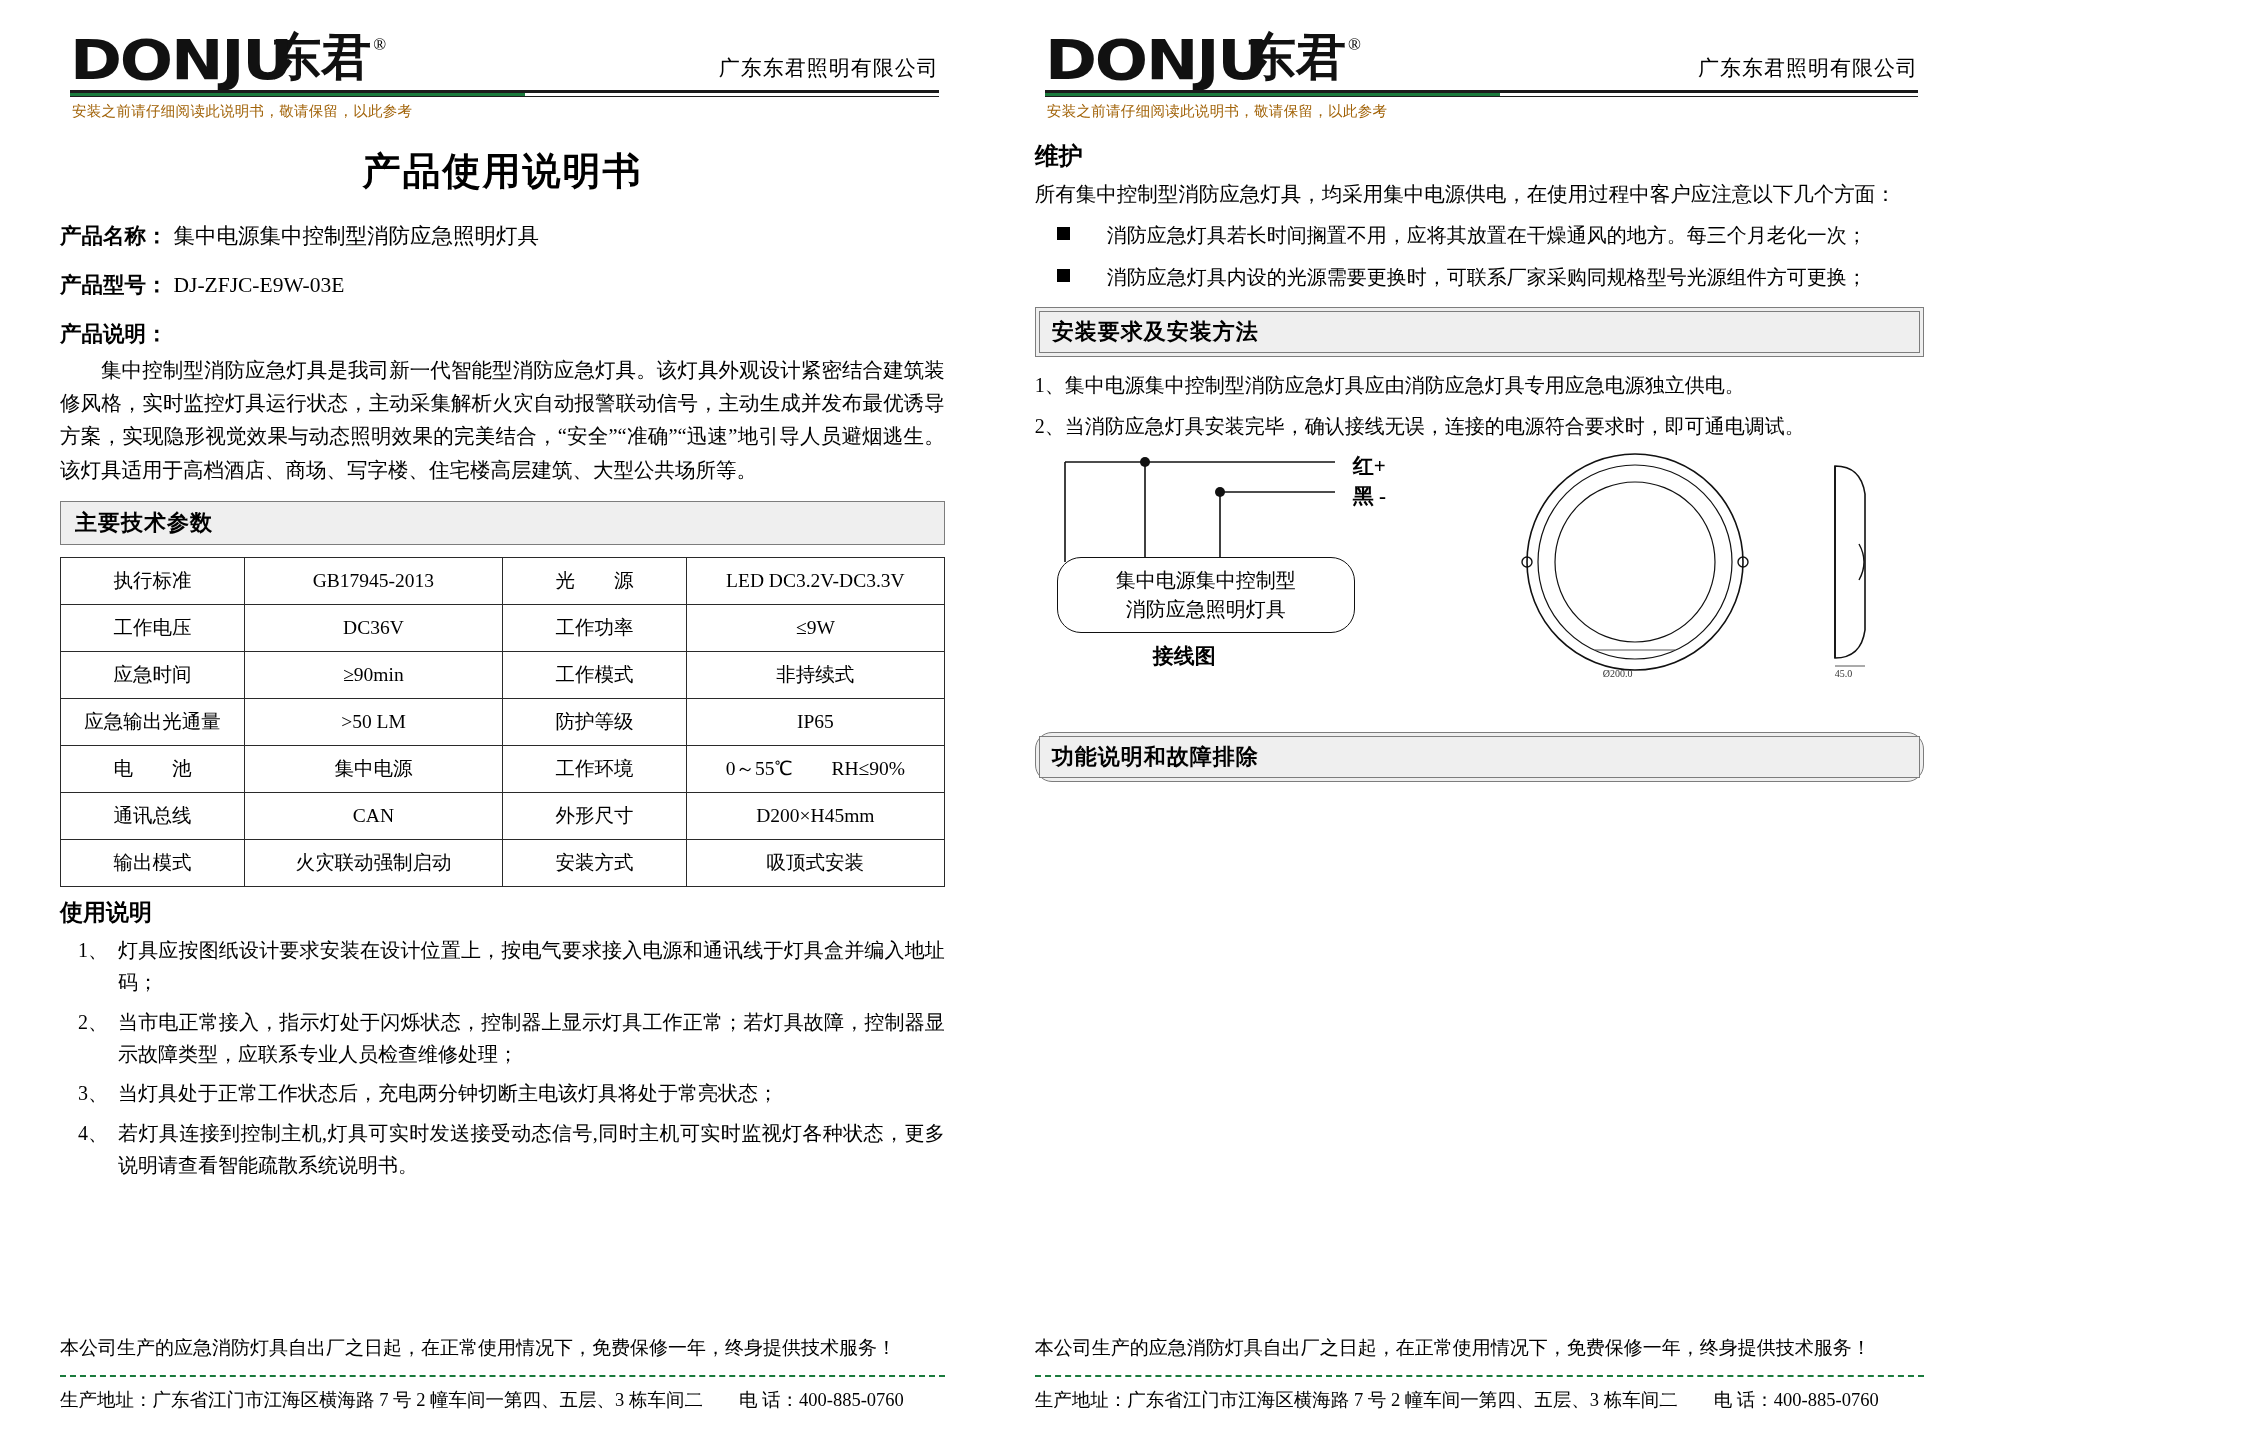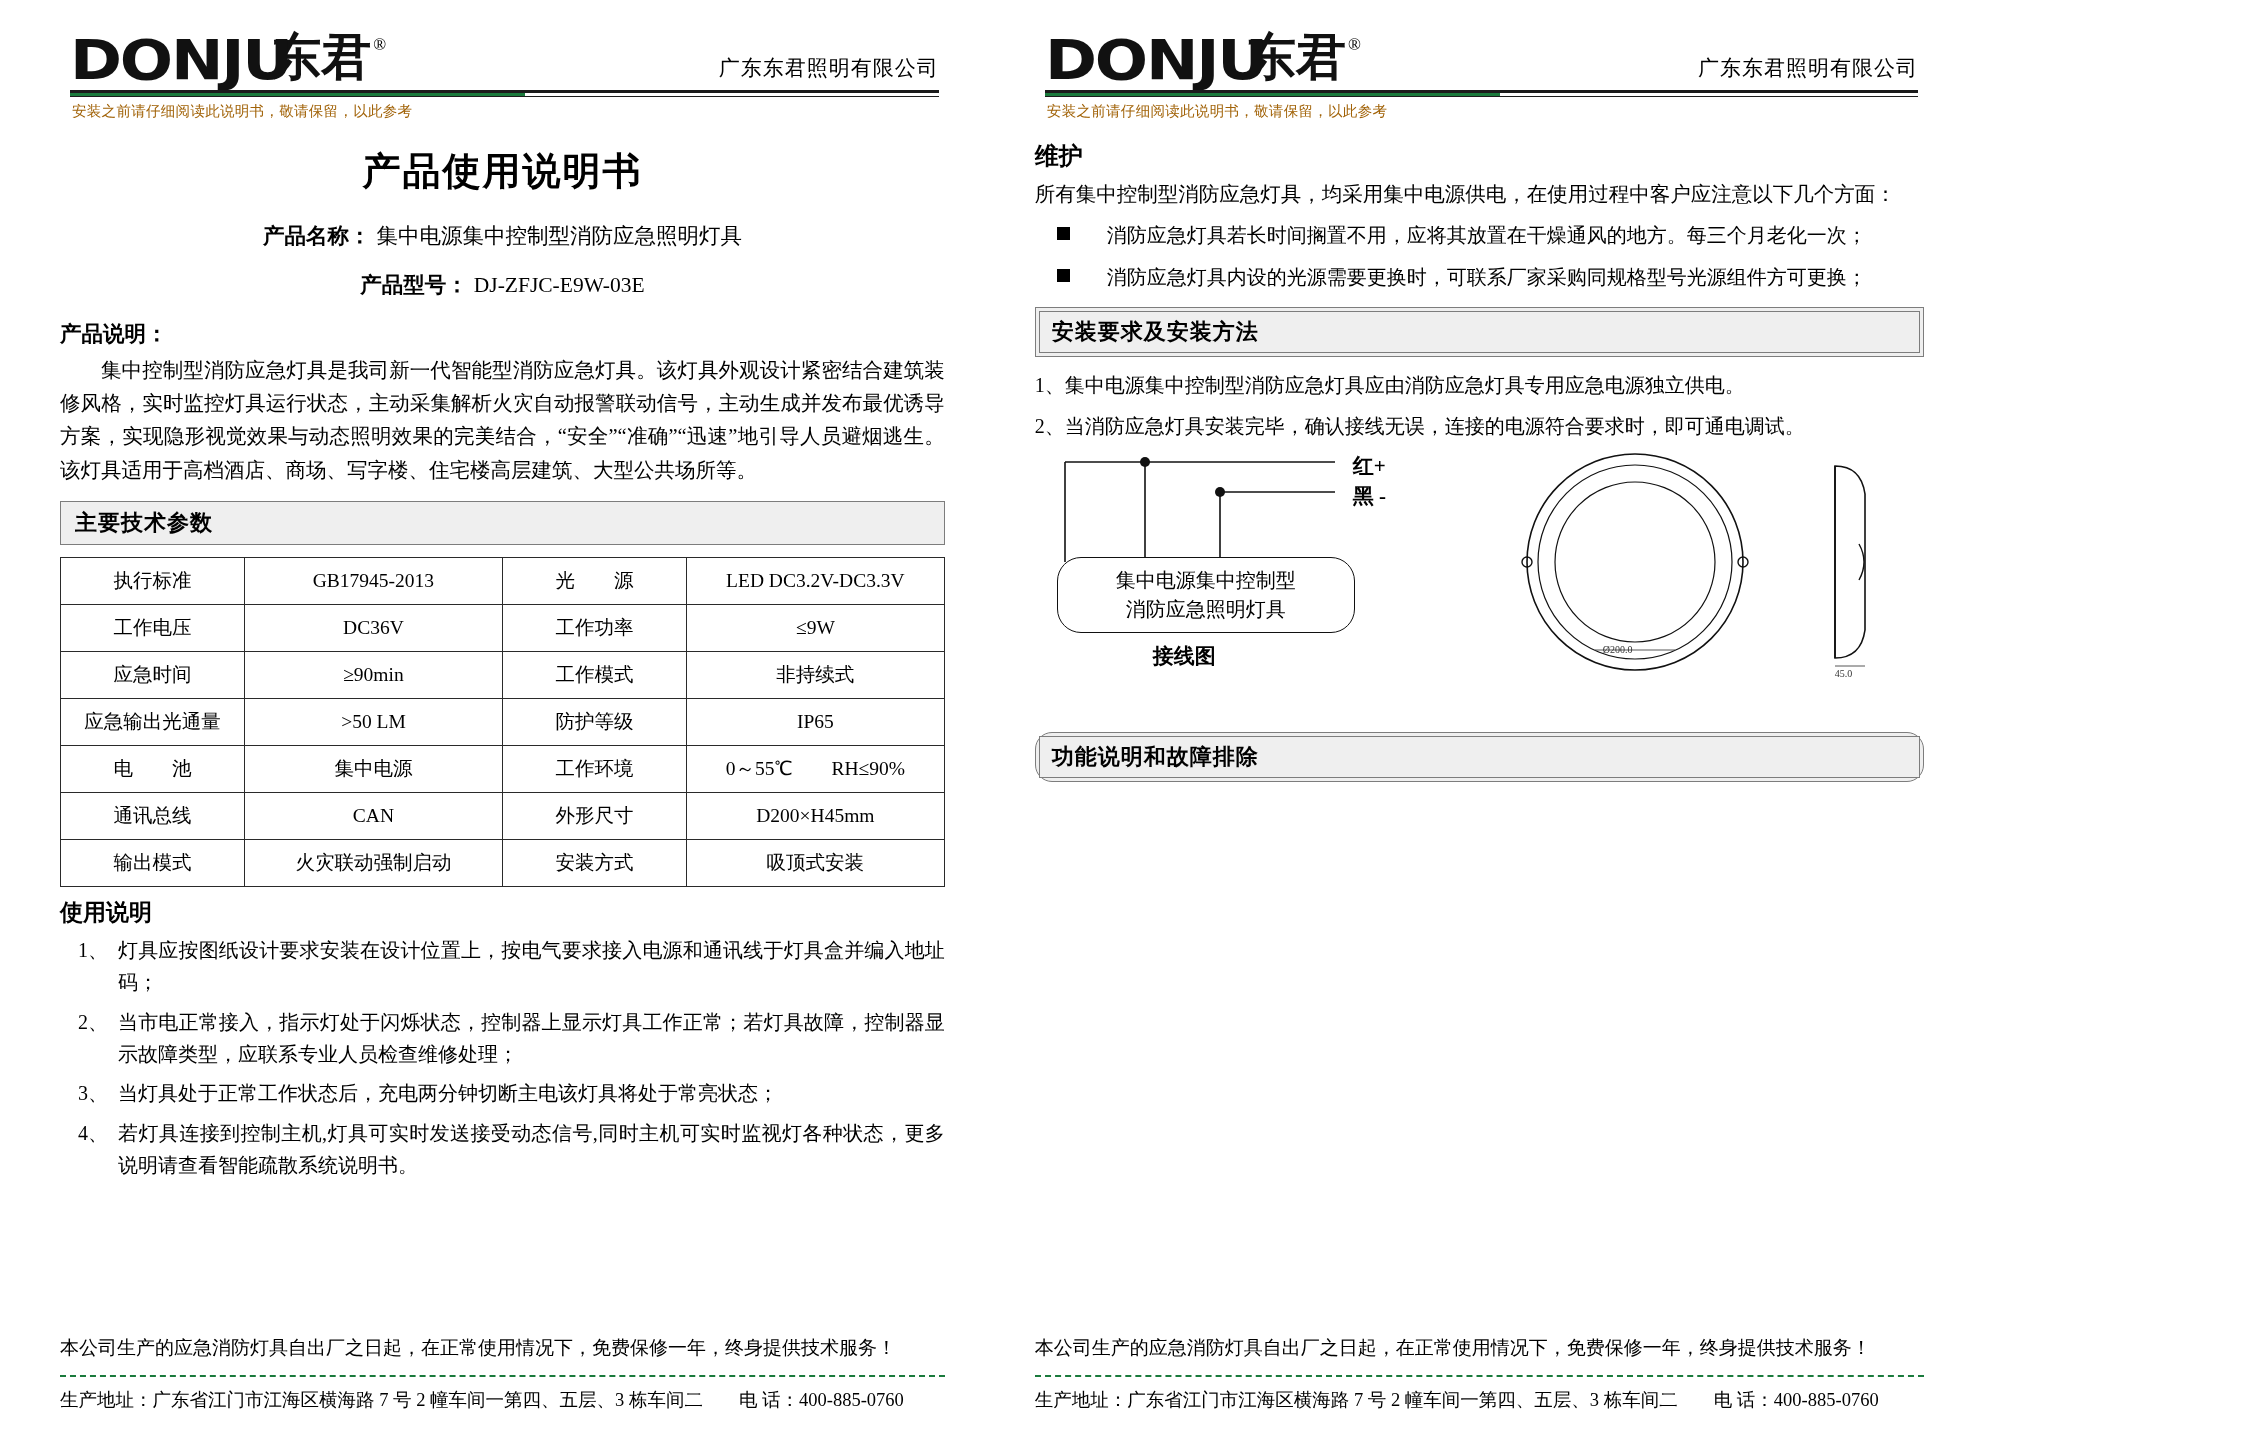--- a/index.html
+++ b/index.html
@@ -84,21 +84,20 @@
   .doc-title{
     text-align:center;
     font-size:38px;
     font-weight:bold;
     margin:22px 0 24px 0;
     letter-spacing:2px;
   }
   .kv{
     font-size:21.5px;
     margin:0 0 20px 0;
-    text-align:center;
   }
   .kv b{font-weight:bold;}
   .kv .val{margin-left:6px;}
   .sec-bold{
     font-size:21.5px;font-weight:bold;margin:0 0 6px 0;
   }
   .para{
     font-size:20.5px;
     line-height:1.62;
     text-indent:2em;
@@ -398,21 +397,21 @@
 
       <div class="wire-label" style="left:318px;top:0px;">红+</div>
       <div class="wire-label" style="left:318px;top:30px;">黑 -</div>
 
       <div class="box-text" style="left:22px;top:105px;width:268px;border-radius:24px;">
         <div>集中电源集中控制型</div>
         <div>消防应急照明灯具</div>
       </div>
 
       <div class="cap" style="left:118px;top:190px;">接线图</div>
-      <div class="dim" style="left:568px;top:192px;">Ø200.0</div>
+      <div class="dim" style="left:568px;top:216px;">Ø200.0</div>
       <div class="dim" style="left:800px;top:216px;">45.0</div>
     </div>
 
     <div class="bar-wrap" style="margin-top:0;border-radius:17px;">
       <div class="inner-box">功能说明和故障排除</div>
     </div>
 
 
     <div class="col-footer">
       <div class="footer-note">本公司生产的应急消防灯具自出厂之日起，在正常使用情况下，免费保修一年，终身提供技术服务！</div>

